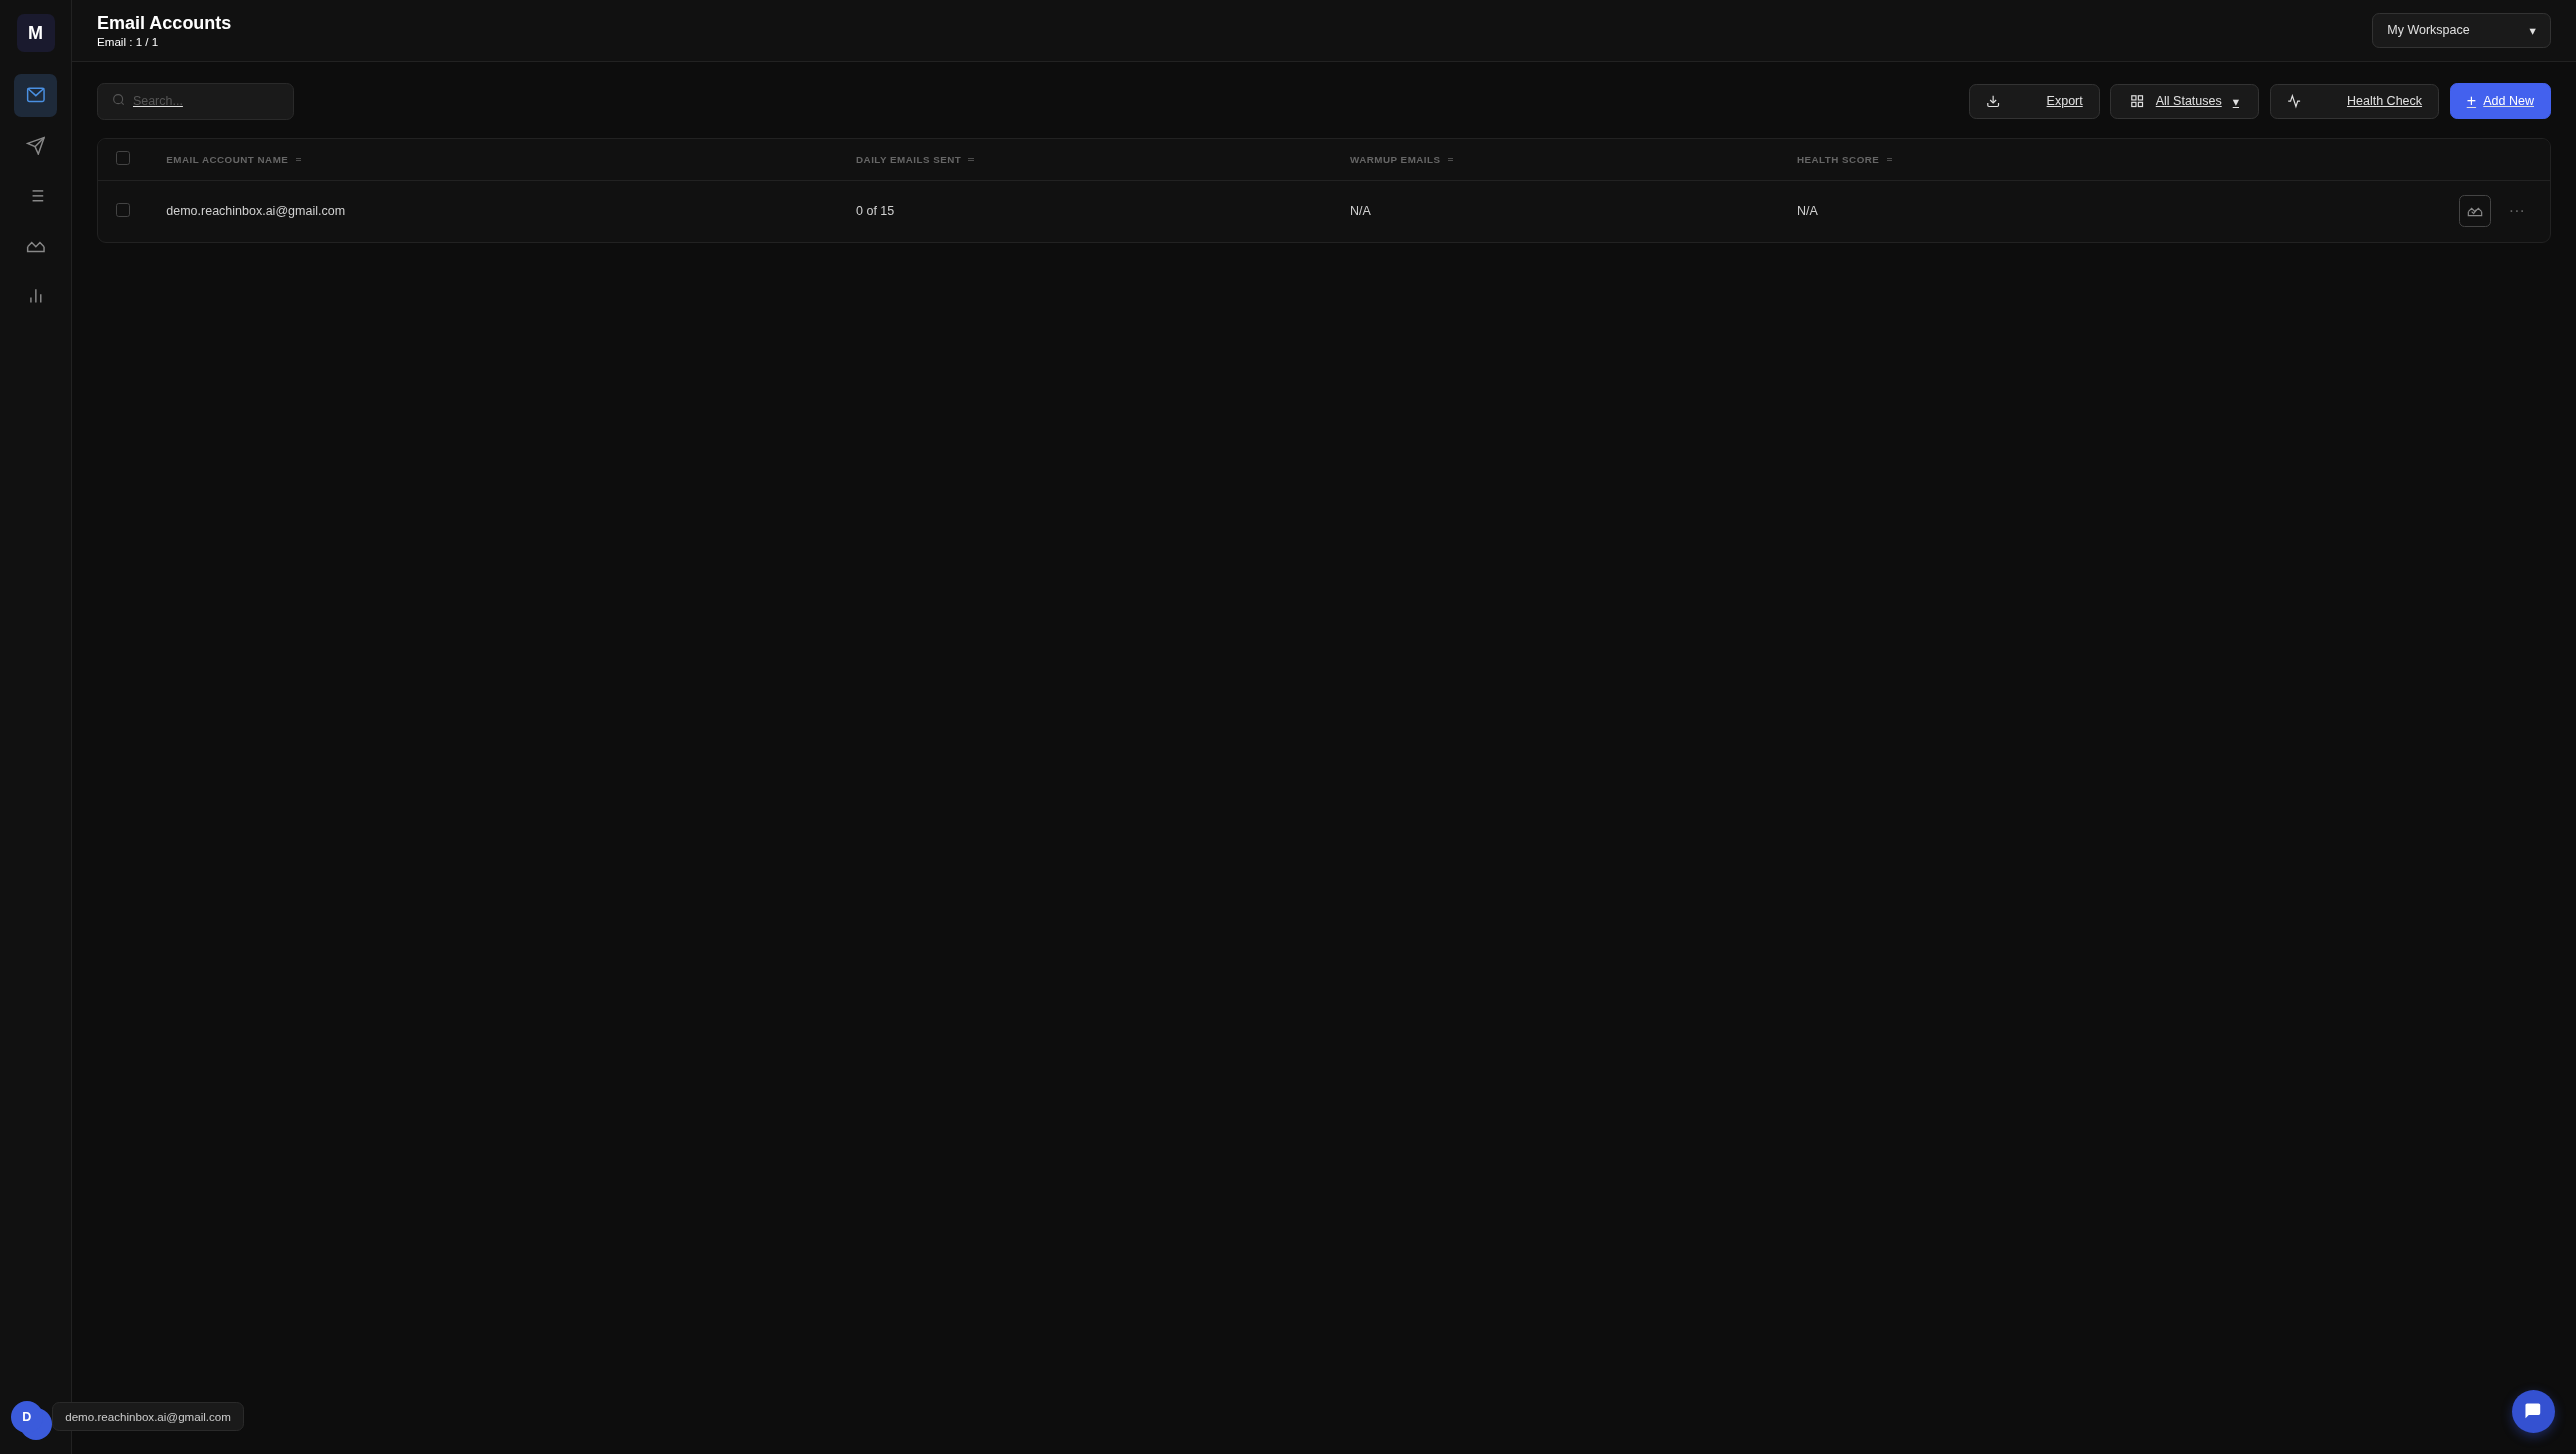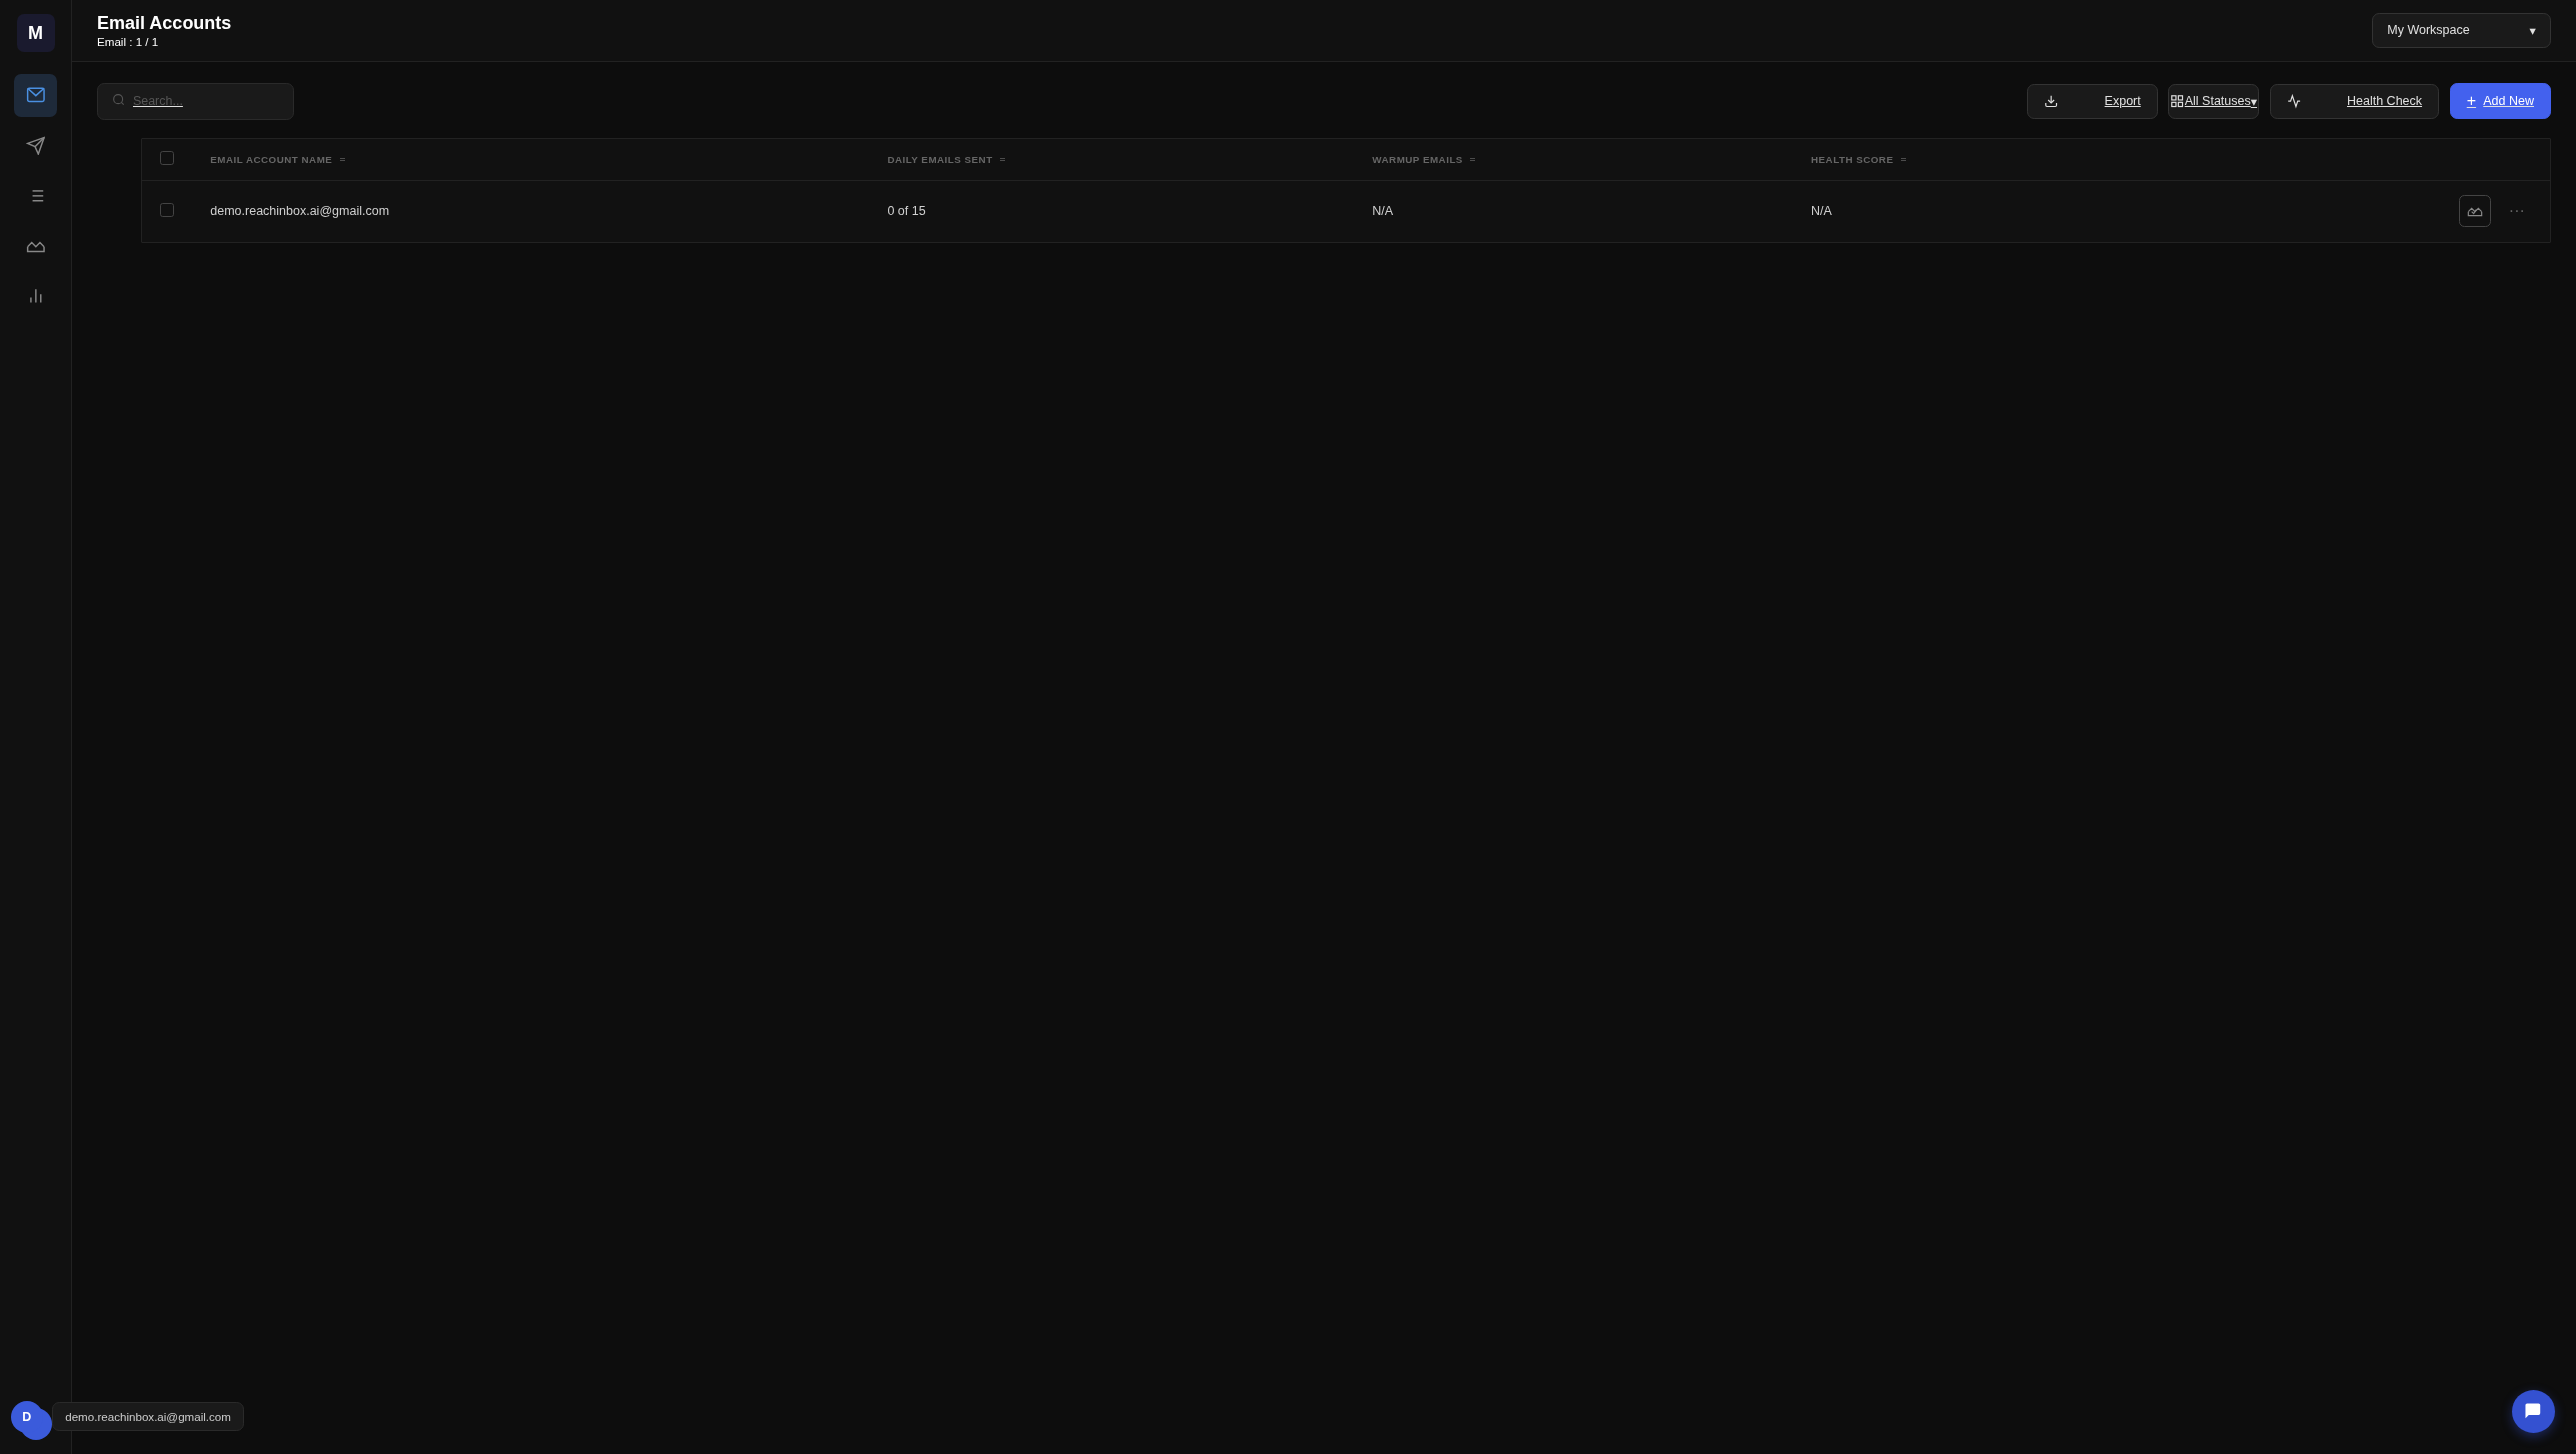--- a/index.html
+++ b/index.html
@@ -184,36 +184,35 @@
     .btn-primary {
       background: #4361ee;
       color: #fff;
       border-color: #4361ee;
     }
 
     .status-dropdown {
       background: #1a1a1a;
       border: 0.9px solid #333;
       border-radius: 7.2px;
-      padding: 9px 1px;
-      display: flex;
-      align-items: center;
-      gap: 0;
+      padding: 9px 19px;
+      display: flex;
+      align-items: center;
+      gap: 11px;
       cursor: pointer;
       color: #e0e0e0;
       font-size: 12.5px;
     }
 
     
     .table-container {
       background: #111111;
       border: 0.9px solid #222;
-      border-radius: 1px;
+      border-radius: 9px;
       overflow: hidden;
-      margin-left: 44px;
     }
     .table {
       width: 100%;
       border-collapse: collapse;
     }
     .table thead tr {
       border-bottom: 0.9px solid #222;
     }
     .table th {
       padding: 12.5px 18px;

